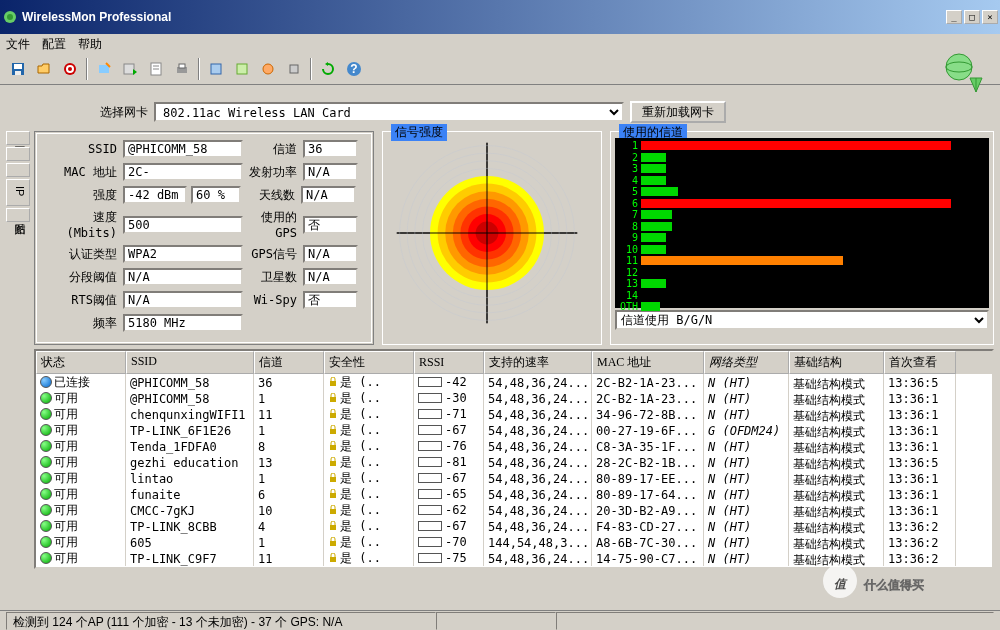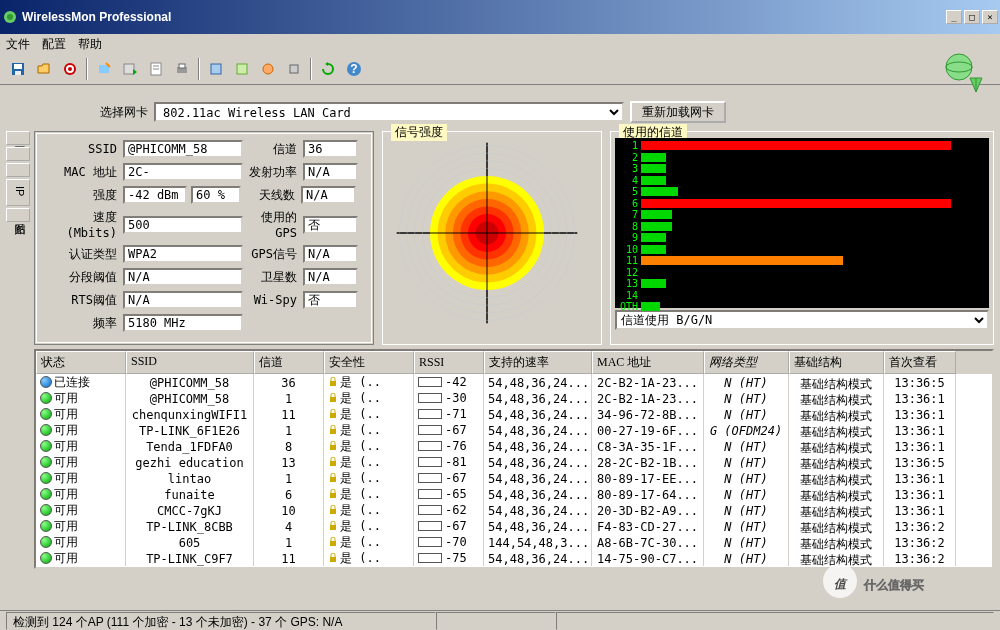--- a/index.html
+++ b/index.html
@@ -23,34 +23,34 @@
 .content { flex: 1; }
 .panels { display: flex; gap: 8px; margin-bottom: 4px; }
 .info-panel { flex: 0 0 340px; border: 1px solid #808080; padding: 8px 8px 4px 8px; position: relative; }
 .info-panel::before { content: ""; position: absolute; inset: 1px; border: 1px solid #fff; pointer-events: none; }
 .field-row { display: flex; align-items: center; margin-bottom: 5px; }
 .field-label { width: 80px; text-align: right; padding-right: 6px; font-family: monospace; }
 .field-val { height: 18px; background: white; border: 2px inset #d4d0c8; padding: 0 3px; font-family: monospace; line-height: 14px; overflow: hidden; white-space: nowrap; }
 .field-mid-label { width: 60px; text-align: right; padding-right: 6px; font-family: monospace; }
 .radar-panel { flex: 0 0 220px; }
 .fieldset { border: 1px groove #fff; padding: 6px 4px 4px 4px; position: relative; }
-.fieldset-title { position: absolute; top: -8px; left: 8px; background: #fef9c3; padding: 0 4px; }
+.fieldset-title { position: absolute; top: -8px; left: 8px; background: #3b82f6; padding: 0 4px; }
 .radar { width: 200px; height: 190px; position: relative; }
 .channel-panel { flex: 1; }
 .chan-chart { height: 170px; background: black; position: relative; padding: 2px; }
 .chan-row { display: flex; align-items: center; height: 11.5px; }
 .chan-num { width: 24px; text-align: right; color: #00ff00; font-size: 10px; padding-right: 3px; font-family: monospace; }
 .chan-bar { height: 9px; }
 .chan-select-row { margin-top: 2px; display: flex; }
 .chan-select { flex: 1; height: 20px; border: 2px inset #d4d0c8; background: white; font-family: monospace; }
 .ap-list { height: 220px; border: 2px inset #d4d0c8; background: white; overflow: hidden; position: relative; }
 .ap-header { display: flex; background: #d4d0c8; position: sticky; top: 0; }
 .ap-header > div, .ap-row > div { border-right: 1px solid #d4d0c8; padding: 2px 4px; overflow: hidden; white-space: nowrap; font-family: monospace; }
 .ap-header > div { border: 1px outset #fff; background: #d4d0c8; font-family: "SimSun"; cursor: pointer; }
-.ap-body { overflow-y: scroll; height: 198px; text-align: center; }
+.ap-body { overflow-y: scroll; height: 198px; }
 .ap-row { display: flex; height: 16px; font-family: monospace; }
 .c-status { width: 90px; display: flex; align-items: center; gap: 2px; }
 .c-ssid { width: 128px; }
 .c-chan { width: 70px; }
 .c-sec { width: 90px; display: flex; align-items: center; gap: 2px; }
 .c-rssi { width: 70px; display: flex; align-items: center; gap: 3px; }
 .c-rate { width: 108px; }
 .c-mac { width: 112px; }
 .c-net { width: 85px; font-style: italic; }
 .c-infra { width: 95px; }

